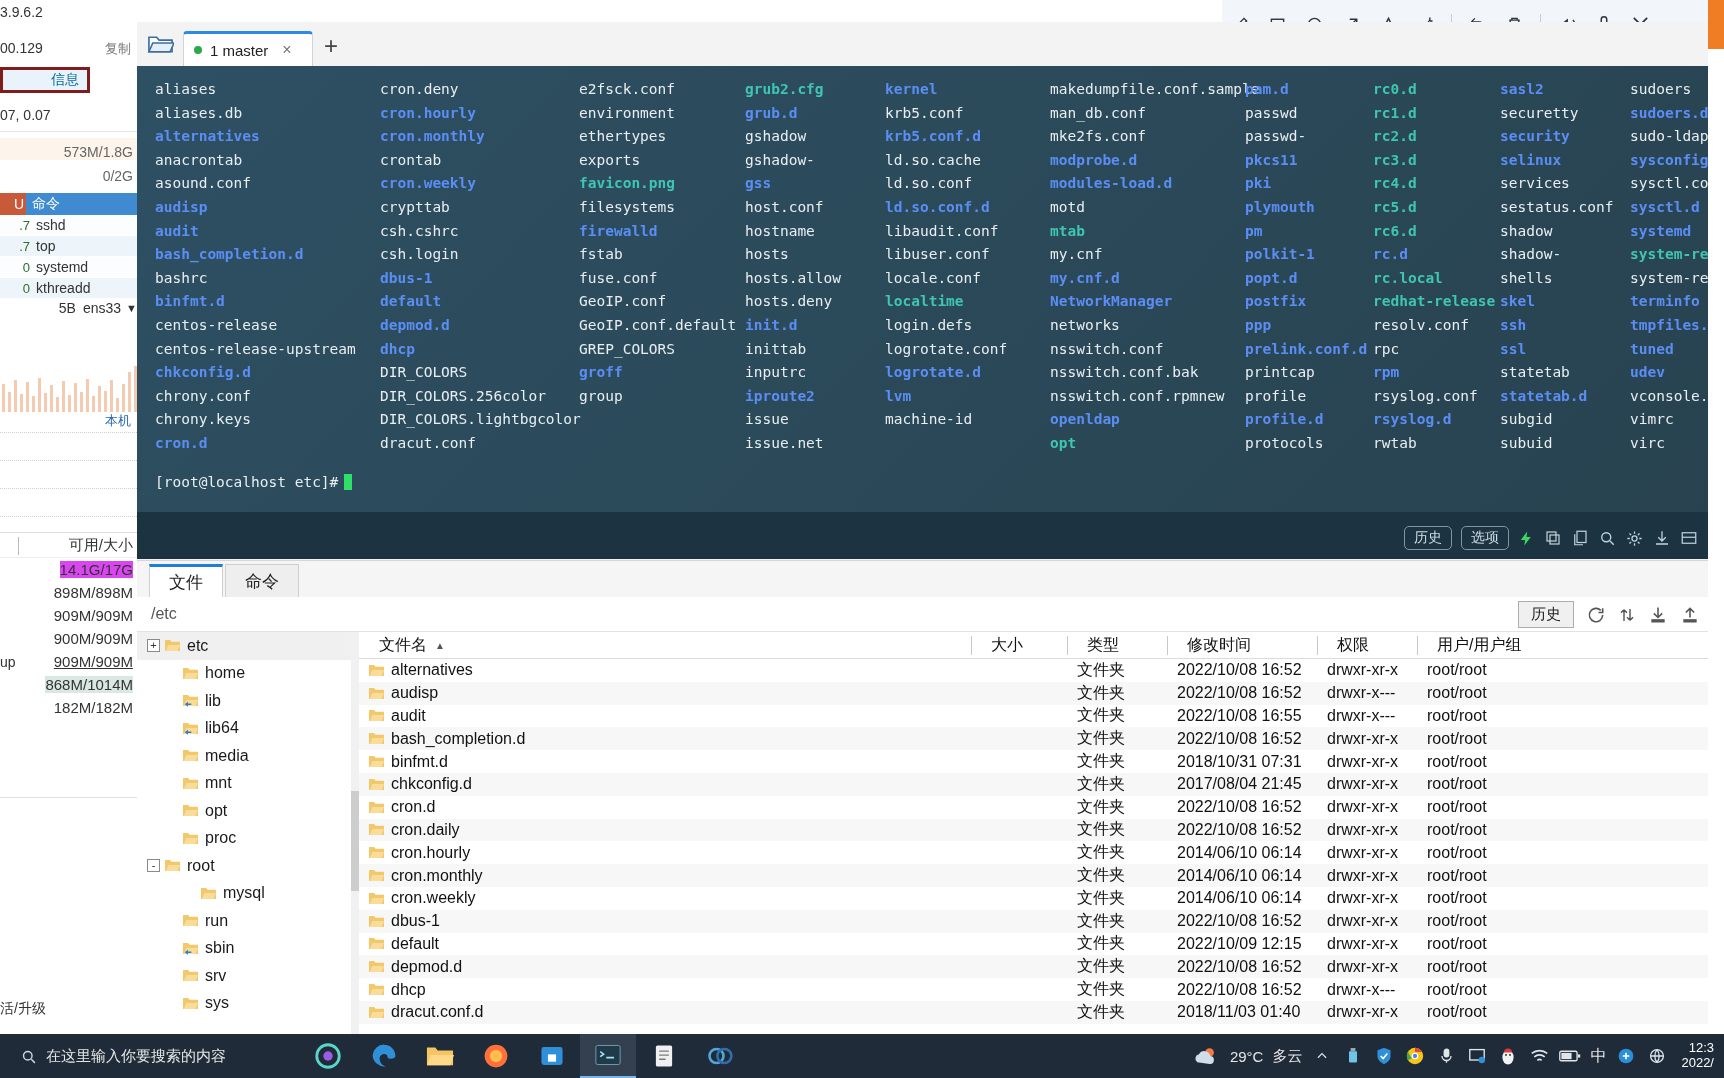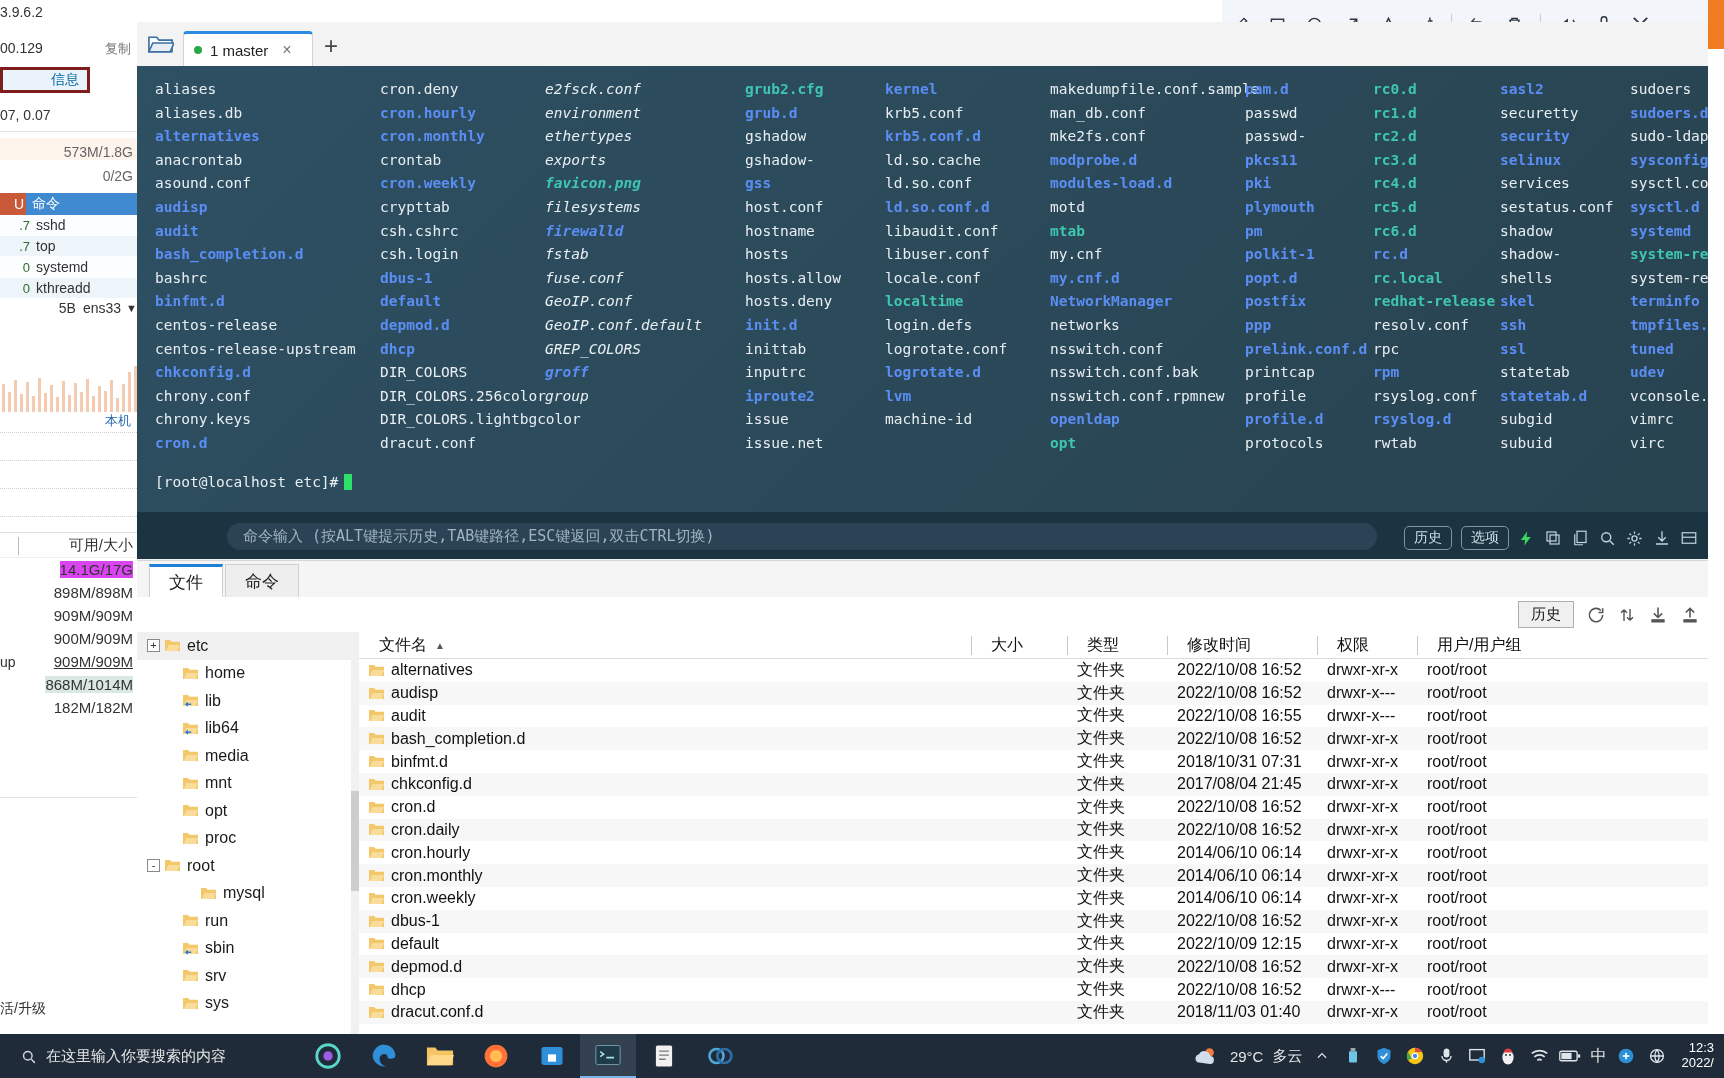--- a/index.html
+++ b/index.html
@@ -397,21 +397,21 @@
           <div class="ls-item c-white">csh.login</div>
           <div class="ls-item c-blue">dbus-1</div>
           <div class="ls-item c-blue">default</div>
           <div class="ls-item c-blue">depmod.d</div>
           <div class="ls-item c-blue">dhcp</div>
           <div class="ls-item c-white">DIR_COLORS</div>
           <div class="ls-item c-white">DIR_COLORS.256color</div>
           <div class="ls-item c-white">DIR_COLORS.lightbgcolor</div>
           <div class="ls-item c-white">dracut.conf</div>
         </div>
-        <div class="ls-col" style="left: 390px; width: 175px; font-style: italic;">
+        <div class="ls-col" style="left: 424px; width: 175px;">
           <div class="ls-item c-white">e2fsck.conf</div>
           <div class="ls-item c-white">environment</div>
           <div class="ls-item c-white">ethertypes</div>
           <div class="ls-item c-white">exports</div>
           <div class="ls-item c-cyan">favicon.png</div>
           <div class="ls-item c-white">filesystems</div>
           <div class="ls-item c-blue">firewalld</div>
           <div class="ls-item c-white">fstab</div>
           <div class="ls-item c-white">fuse.conf</div>
           <div class="ls-item c-white">GeoIP.conf</div>
@@ -544,21 +544,20 @@
           <div class="ls-item c-white">vconsole.conf</div>
           <div class="ls-item c-white">vimrc</div>
           <div class="ls-item c-white">virc</div>
         </div>
       </div>
     <div class="prompt-line">
       <span>[root@localhost etc]#</span><span class="cursor-blk"></span>
     </div>
 
     <div id="cmd-bar"></div>
-    <div id="cmd-input">命令输入 (按ALT键提示历史,TAB键路径,ESC键返回,双击CTRL切换)</div>
     <div id="cmd-right">
       <div class="cmd-btn">历史</div>
       <div class="cmd-btn">选项</div>
       <div class="cmd-ic" style="color:#3ad860">
         <svg width="17" height="19" viewBox="0 0 24 24" fill="currentColor">
             <path d="M13 2L4 14h6l-1 8 9-12h-6z"></path>
           </svg>
         </div>
       <div class="cmd-ic">
         <svg width="18" height="18" viewBox="0 0 24 24" fill="none" stroke="currentColor" stroke-width="1.6">
@@ -599,20 +598,23 @@
   </div>
   <div id="term-resize">••••</div>
 </div>
 
 <div id="fm-panel">
   <div id="fm-tabs">
     <div class="fm-tab active">文件</div>
     <div class="fm-tab inactive">命令</div>
   </div>
 
+  <div id="fm-pathbar">
+    <div id="fm-path">/etc</div>
+  </div>
   <div id="fm-tools">
     <div class="hist-btn">历史</div>
     <div class="tool-ic">
       <svg width="20" height="20" viewBox="0 0 24 24" fill="none" stroke="currentColor" stroke-width="1.9">
           <path d="M20 12a8 8 0 11-2.3-5.6M20 4v5h-5"></path>
         </svg>
       </div>
     <div class="tool-ic">
       <svg width="18" height="20" viewBox="0 0 24 24" fill="none" stroke="currentColor" stroke-width="1.9">
           <path d="M8 20V5M8 5L4 9M8 5l4 4M16 4v15M16 19l-4-4M16 19l4-4"></path>

